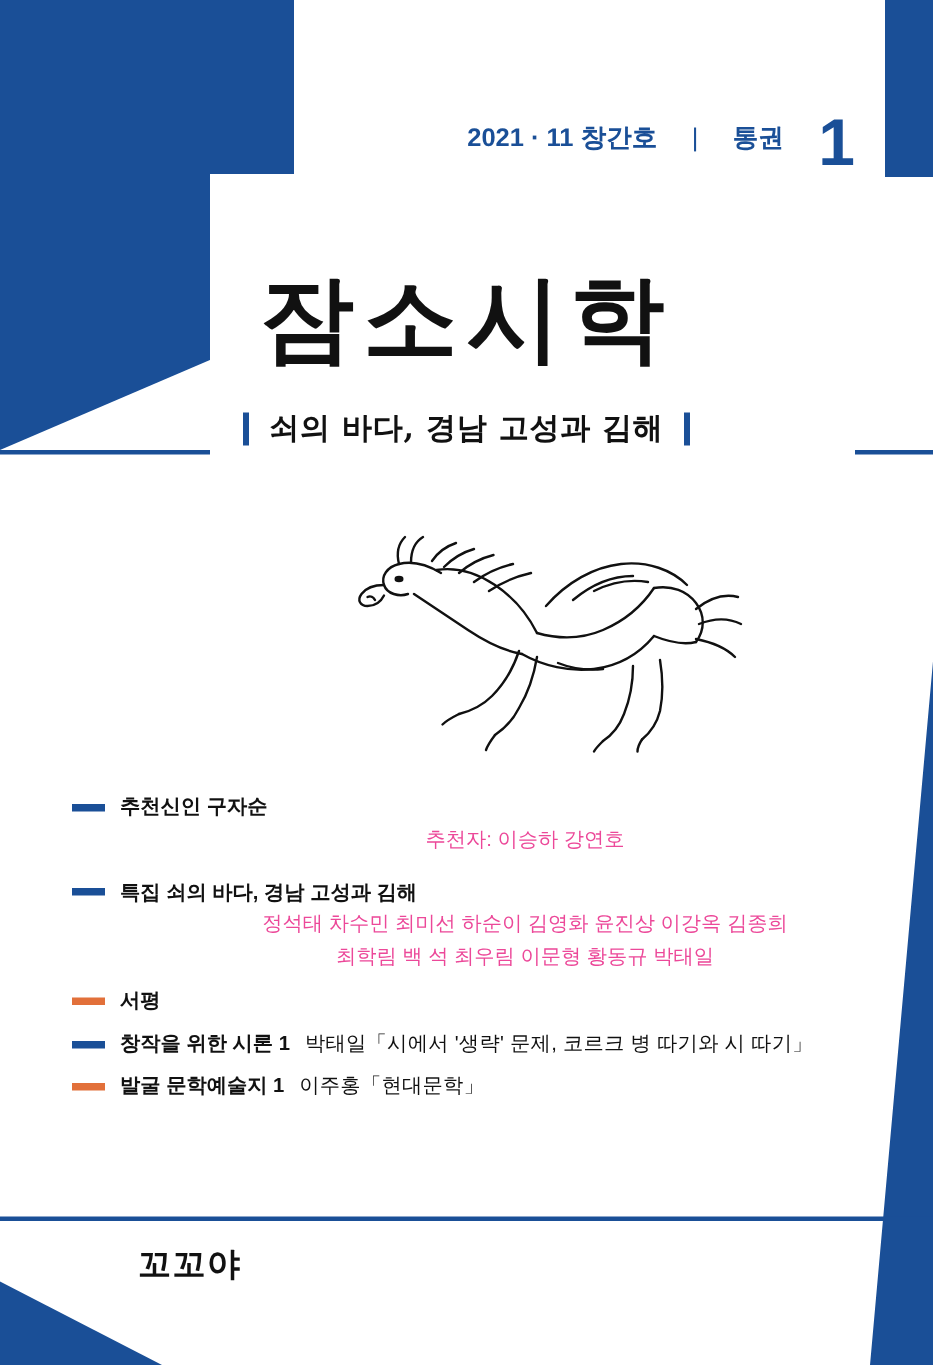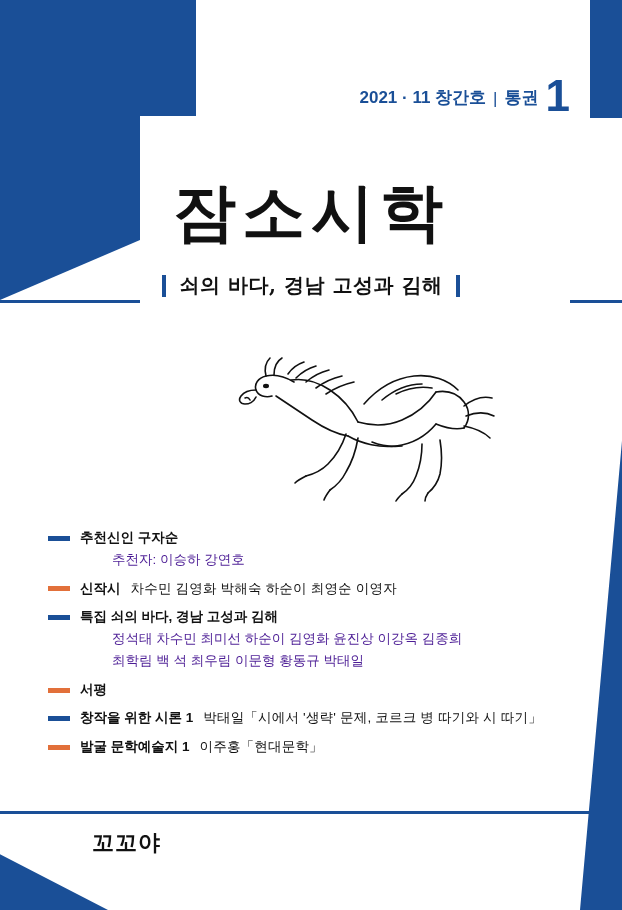--- a/index.html
+++ b/index.html
@@ -78,22 +78,22 @@
     font-weight: bold;
     letter-spacing: 0.5px;
   }
 
   
   #issue-line {
     position: absolute;
     right: 52px;
     top: 74px;
     display: flex;
-    align-items: flex-end;
-    gap: 7px;
+    align-items: center;
+    gap: 23px;
     color: #1a4f97;
     font-size: 17px;
     font-weight: bold;
     white-space: nowrap;
   }
   #issue-line .divider {
     color: #1a4f97;
     font-weight: normal;
   }
   #issue-number {
@@ -163,20 +163,21 @@
   }
 
   
   #contents {
     position: absolute;
     left: 48px;
     top: 528px;
     width: 540px;
     font-size: 13.5px;
     color: #111111;
+    text-align: center;
   }
   .toc-entry {
     margin-bottom: 2px;
   }
   .toc-main {
     display: flex;
     align-items: center;
     line-height: 1.55;
     white-space: nowrap;
   }
@@ -196,21 +197,21 @@
     color: #111111;
     margin-right: 10px;
   }
   .toc-names {
     color: #111111;
     letter-spacing: 0.2px;
   }
   .toc-sub {
     margin-left: 32px;
     line-height: 1.6;
-    color: #4c1d95;
+    color: #ec4899;
     white-space: nowrap;
   }
   .toc-sub.indent-more {
     margin-left: 64px;
   }
   .spacer-sm { height: 6px; }
 
   
   #publisher {
     position: absolute;
@@ -308,27 +309,20 @@
       <div class="toc-main">
         <span class="marker"></span>
         <span class="toc-heading">추천신인 구자순</span>
         <span class="toc-names"></span>
       </div>
       <div class="toc-sub indent-more">추천자: 이승하  강연호</div>
     </div>
 
     <div class="spacer-sm"></div>
 
-    <div class="toc-entry">
-      <div class="toc-main">
-        <span class="marker orange"></span>
-        <span class="toc-heading">신작시</span>
-        <span class="toc-names">차수민  김영화  박해숙  하순이  최영순  이영자</span>
-      </div>
-    </div>
 
     <div class="spacer-sm"></div>
 
     <div class="toc-entry">
       <div class="toc-main">
         <span class="marker"></span>
         <span class="toc-heading">특집  쇠의 바다, 경남 고성과 김해</span>
         <span class="toc-names"></span>
       </div>
       <div class="toc-sub indent-more">정석태  차수민  최미선  하순이  김영화  윤진상  이강옥  김종희</div>

